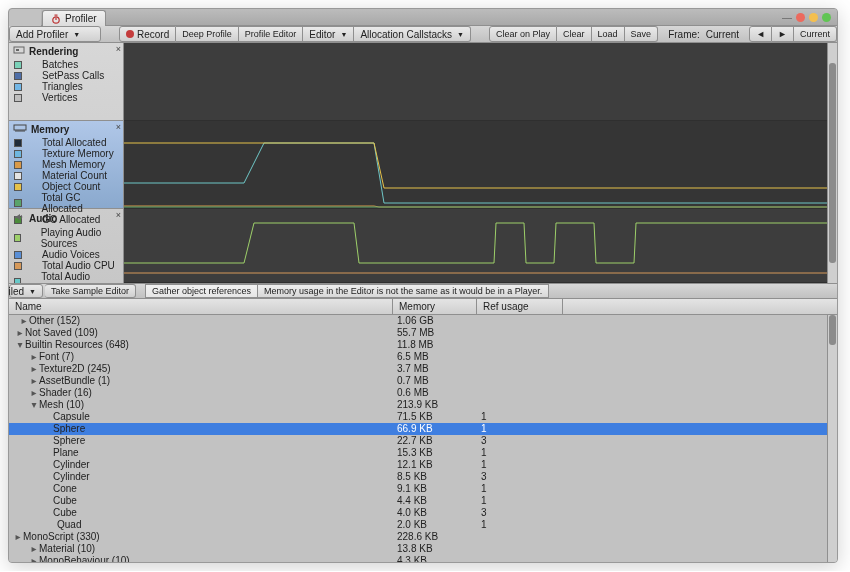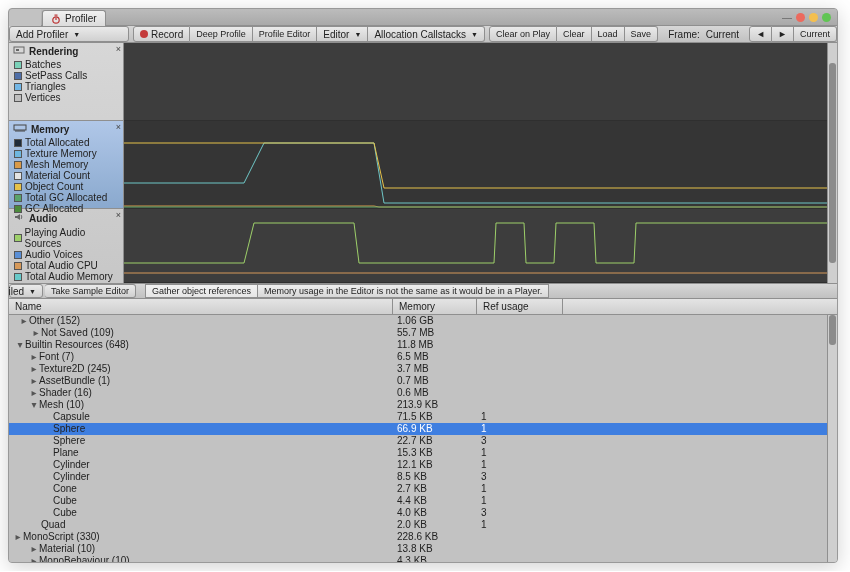--- a/index.html
+++ b/index.html
@@ -16,21 +16,21 @@
 .tbtn.seg-last{border-radius:0 3px 3px 0;}
 .tbtn.single{border-radius:3px;}
 .splitter{flex:1;}
 .body{flex:1;display:flex;flex-direction:column;overflow:hidden;}
 .tracks{display:flex;height:240px;}
 .tracklabels{width:115px;background:linear-gradient(#d7d7d7,#c7c7c7);border-right:1px solid #8f8f8f;overflow:hidden;font-size:9px;}
 .panel{border-bottom:1px solid #8f8f8f;padding:2px 4px 4px;position:relative;}
 .panel.sel{background:linear-gradient(#b0c7e8,#8aa9ce);}
 .panel .close{position:absolute;right:2px;top:1px;font-size:9px;color:#444;}
 .panel h4{font-size:10px;font-weight:bold;display:flex;align-items:center;gap:4px;margin-bottom:2px;}
-.stat{display:flex;align-items:center;gap:3px;padding:0 1px;line-height:11px;}
+.stat{display:flex;align-items:center;gap:20px;padding:0 1px;line-height:11px;}
 .sw{width:8px;height:8px;border:1px solid #555;}
 .chartcol{flex:1;background:#3d3d3d;position:relative;}
 .chartcol .lane{position:absolute;left:0;right:10px;border-bottom:1px solid #2f2f2f;}
 .chartcol svg{position:absolute;left:0;top:0;}
 .scrollbar-v{position:absolute;right:0;top:0;width:10px;height:100%;background:#cfcfcf;border-left:1px solid #8f8f8f;}
 .scrollbar-v .thumb{position:absolute;left:1px;right:1px;background:#8b8b8b;border-radius:3px;}
 .dtoolbar{height:16px;background:linear-gradient(#d7d7d7,#c1c1c1);border-top:1px solid #8f8f8f;border-bottom:1px solid #8f8f8f;display:flex;align-items:stretch;}
 .detail{flex:1;display:flex;overflow:hidden;}
 .tree{flex:1;display:flex;flex-direction:column;overflow:hidden;background:#C2C2C2;}
 .cols{height:16px;background:linear-gradient(#e4e4e4,#cfcfcf);border-bottom:1px solid #8f8f8f;display:flex;}
@@ -66,21 +66,21 @@
     </div>
     <div class="traffic">
       <span style="color:#666">—</span>
       <span class="dot" style="background:#ec6a5e"></span>
       <span class="dot" style="background:#f4bf4f"></span>
       <span class="dot" style="background:#61c554"></span>
     </div>
   </div>
 
   <div class="toolbar">
-    <div class="tbtn single" style="width:120px;">
+    <div class="tbtn single" style="width:92px;">
       <span>Add Profiler</span>
         <span class="tridown">▼</span>
     </div>
     <div class="splitter"></div>
     <div class="tbtn seg-first">
       <span style="width:8px;height:8px;border-radius:50%;background:#c43c3c;display:inline-block"></span>
       <span>Record</span>
     </div>
     <div class="tbtn">Deep Profile</div>
     <div class="tbtn">Profile Editor</div>
@@ -248,21 +248,21 @@
           <div class="col" style="width:84px">Memory</div>
           <div class="col" style="width:86px">Ref usage</div>
         </div>
         <div class="rows" id="treerows">
           <div class="row">
               <div class="cell" style="width:384px;padding-left:10px"><span class="tw">▸</span><span>Other (152)</span></div>
               <div class="cell" style="width:84px">1.06 GB</div>
               <div class="cell" style="width:86px"></div>
             </div>
             <div class="row">
-              <div class="cell" style="width:384px;padding-left:22px"><span class="tw">▸</span><span>Not Saved (109)</span></div>
+              <div class="cell" style="width:384px;padding-left:6px"><span class="tw">▸</span><span>Not Saved (109)</span></div>
               <div class="cell" style="width:84px">55.7 MB</div>
               <div class="cell" style="width:86px"></div>
             </div>
             <div class="row">
               <div class="cell" style="width:384px;padding-left:6px"><span class="tw">▾</span><span>Builtin Resources (648)</span></div>
               <div class="cell" style="width:84px">11.8 MB</div>
               <div class="cell" style="width:86px"></div>
             </div>
             <div class="row">
               <div class="cell" style="width:384px;padding-left:20px"><span class="tw">▸</span><span>Font (7)</span></div>
@@ -314,35 +314,35 @@
               <div class="cell" style="width:84px">12.1 KB</div>
               <div class="cell" style="width:86px">1</div>
             </div>
             <div class="row">
               <div class="cell" style="width:384px;padding-left:34px"><span class="tw"></span><span>Cylinder</span></div>
               <div class="cell" style="width:84px">8.5 KB</div>
               <div class="cell" style="width:86px">3</div>
             </div>
             <div class="row">
               <div class="cell" style="width:384px;padding-left:34px"><span class="tw"></span><span>Cone</span></div>
-              <div class="cell" style="width:84px">2.7 KB</div>
+              <div class="cell" style="width:84px">9.1 KB</div>
               <div class="cell" style="width:86px">1</div>
             </div>
             <div class="row">
               <div class="cell" style="width:384px;padding-left:34px"><span class="tw"></span><span>Cube</span></div>
               <div class="cell" style="width:84px">4.4 KB</div>
               <div class="cell" style="width:86px">1</div>
             </div>
             <div class="row">
               <div class="cell" style="width:384px;padding-left:34px"><span class="tw"></span><span>Cube</span></div>
               <div class="cell" style="width:84px">4.0 KB</div>
               <div class="cell" style="width:86px">3</div>
             </div>
             <div class="row">
-              <div class="cell" style="width:384px;padding-left:22px"><span class="tw"></span><span>Quad</span></div>
+              <div class="cell" style="width:384px;padding-left:38px"><span class="tw"></span><span>Quad</span></div>
               <div class="cell" style="width:84px">2.0 KB</div>
               <div class="cell" style="width:86px">1</div>
             </div>
             <div class="row">
               <div class="cell" style="width:384px;"><span class="tw">▸</span><span>MonoScript (330)</span></div>
               <div class="cell" style="width:84px">228.6 KB</div>
               <div class="cell" style="width:86px"></div>
             </div>
             <div class="row">
               <div class="cell" style="width:384px;padding-left:20px"><span class="tw">▸</span><span>Material (10)</span></div>

